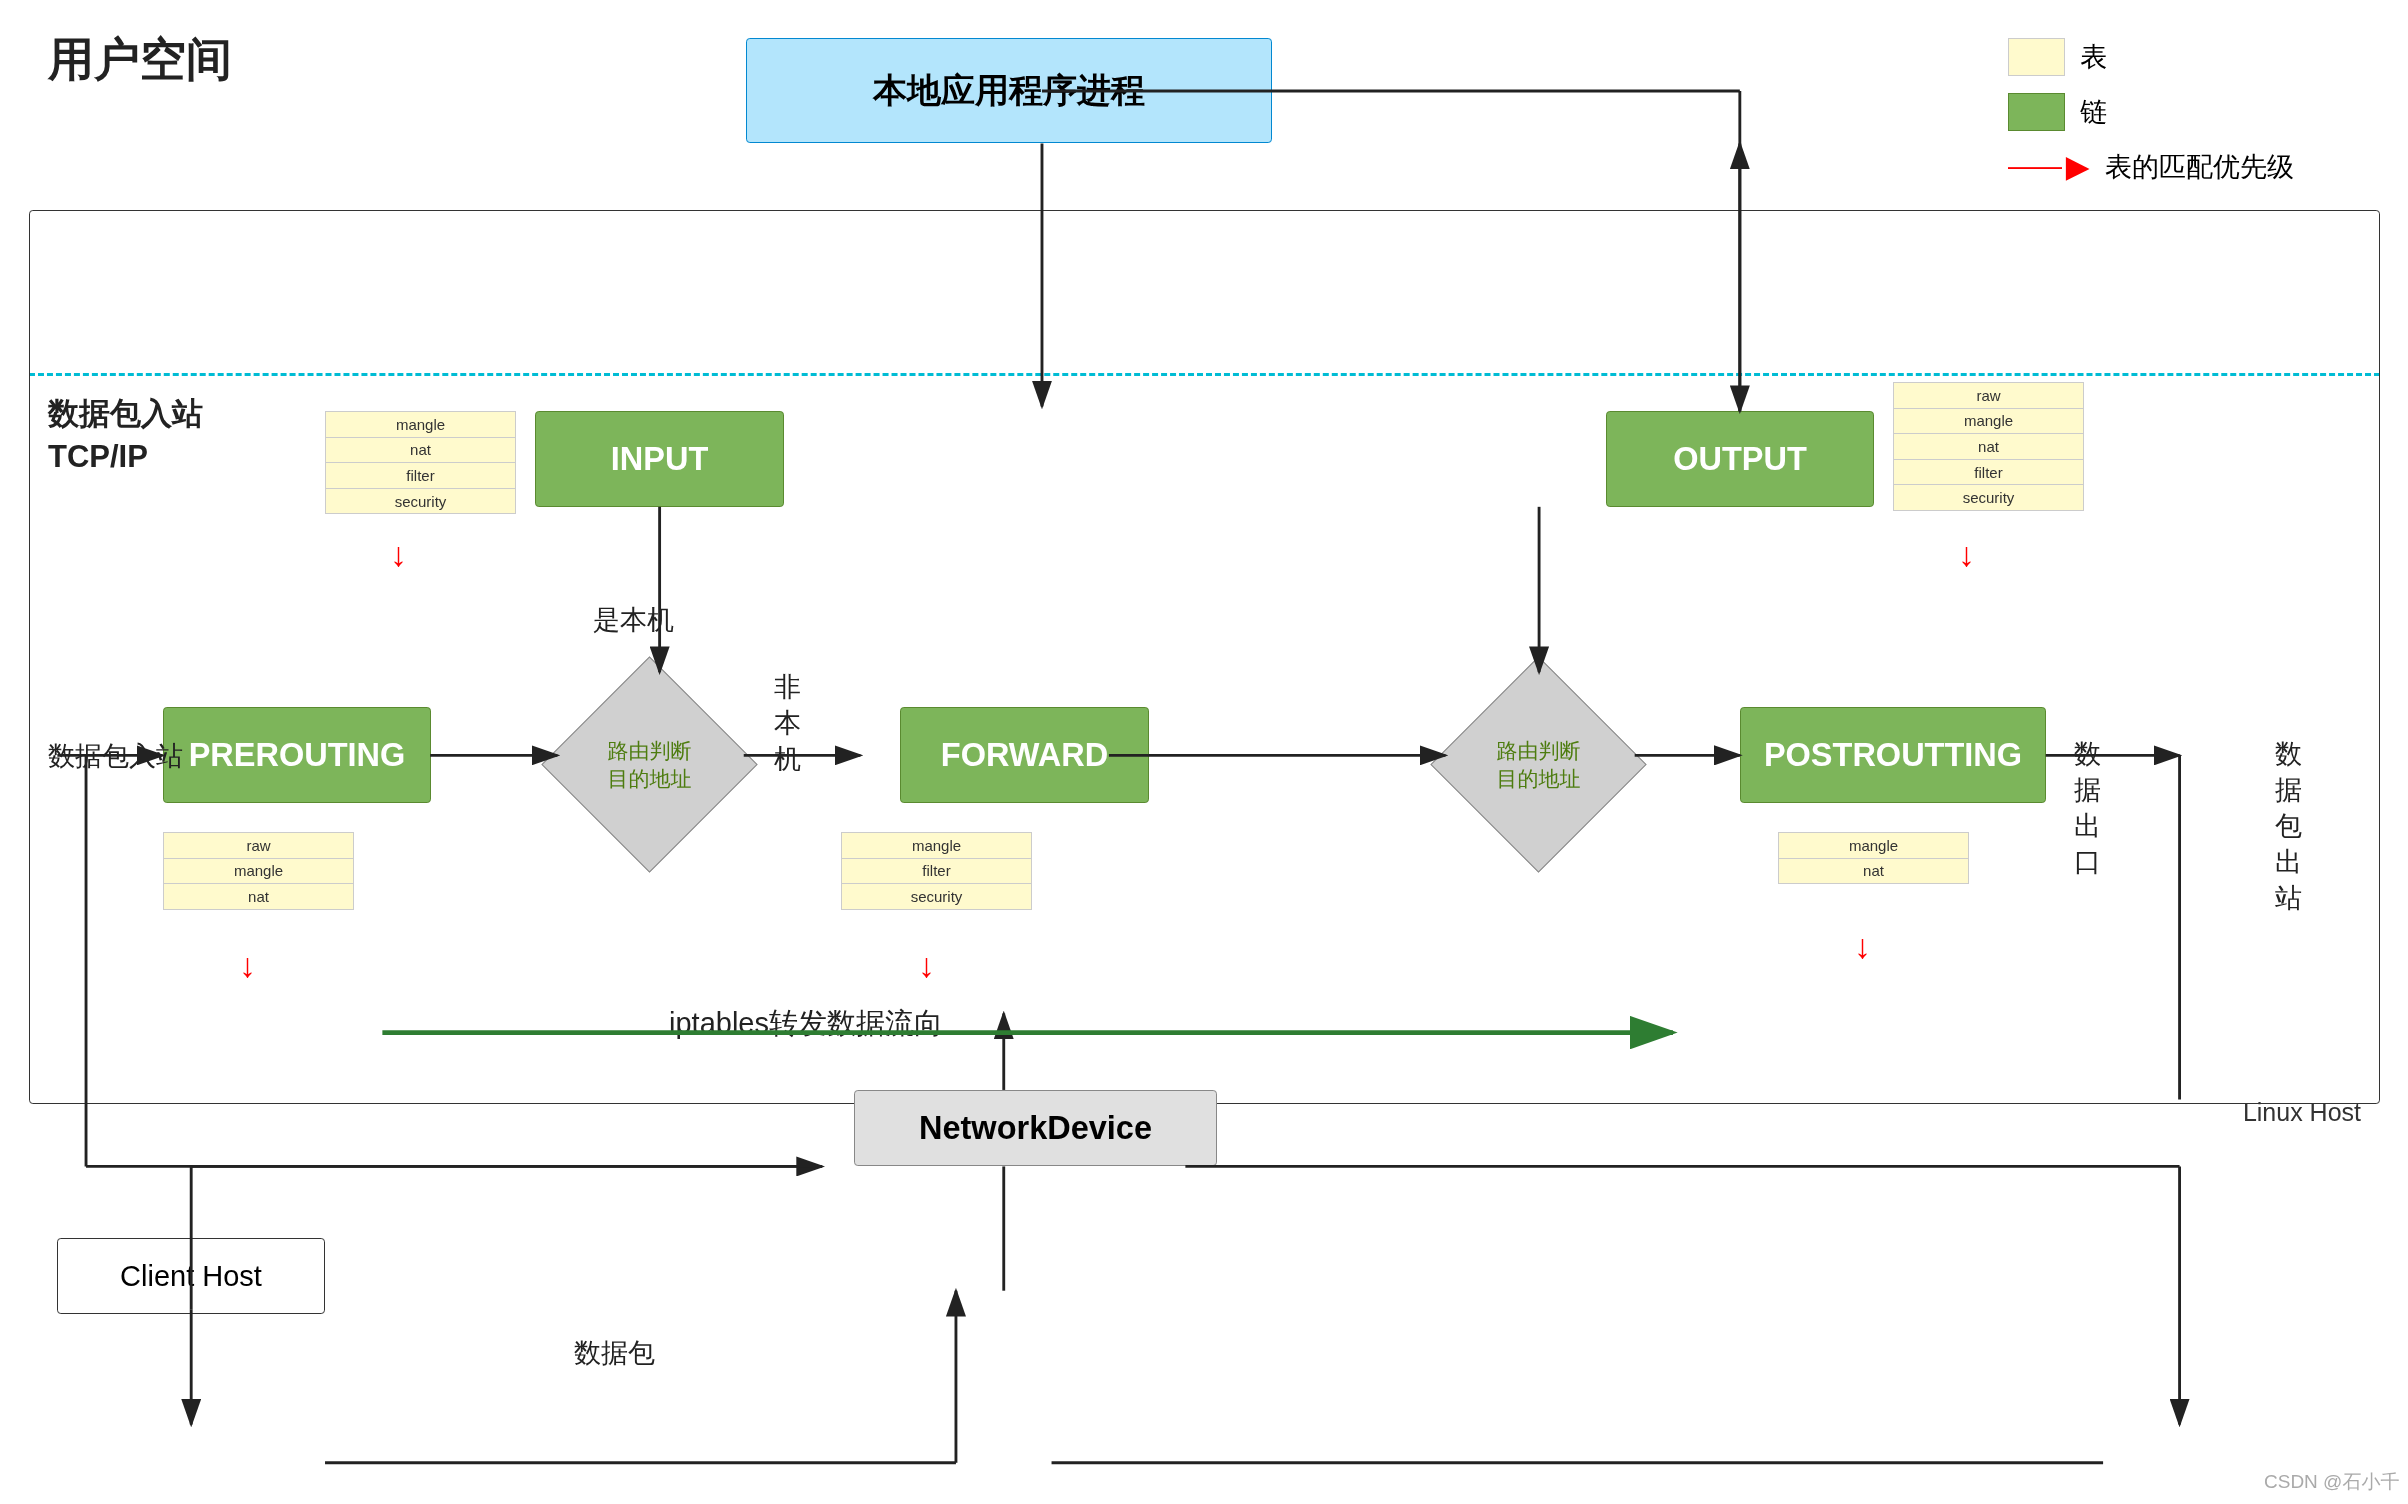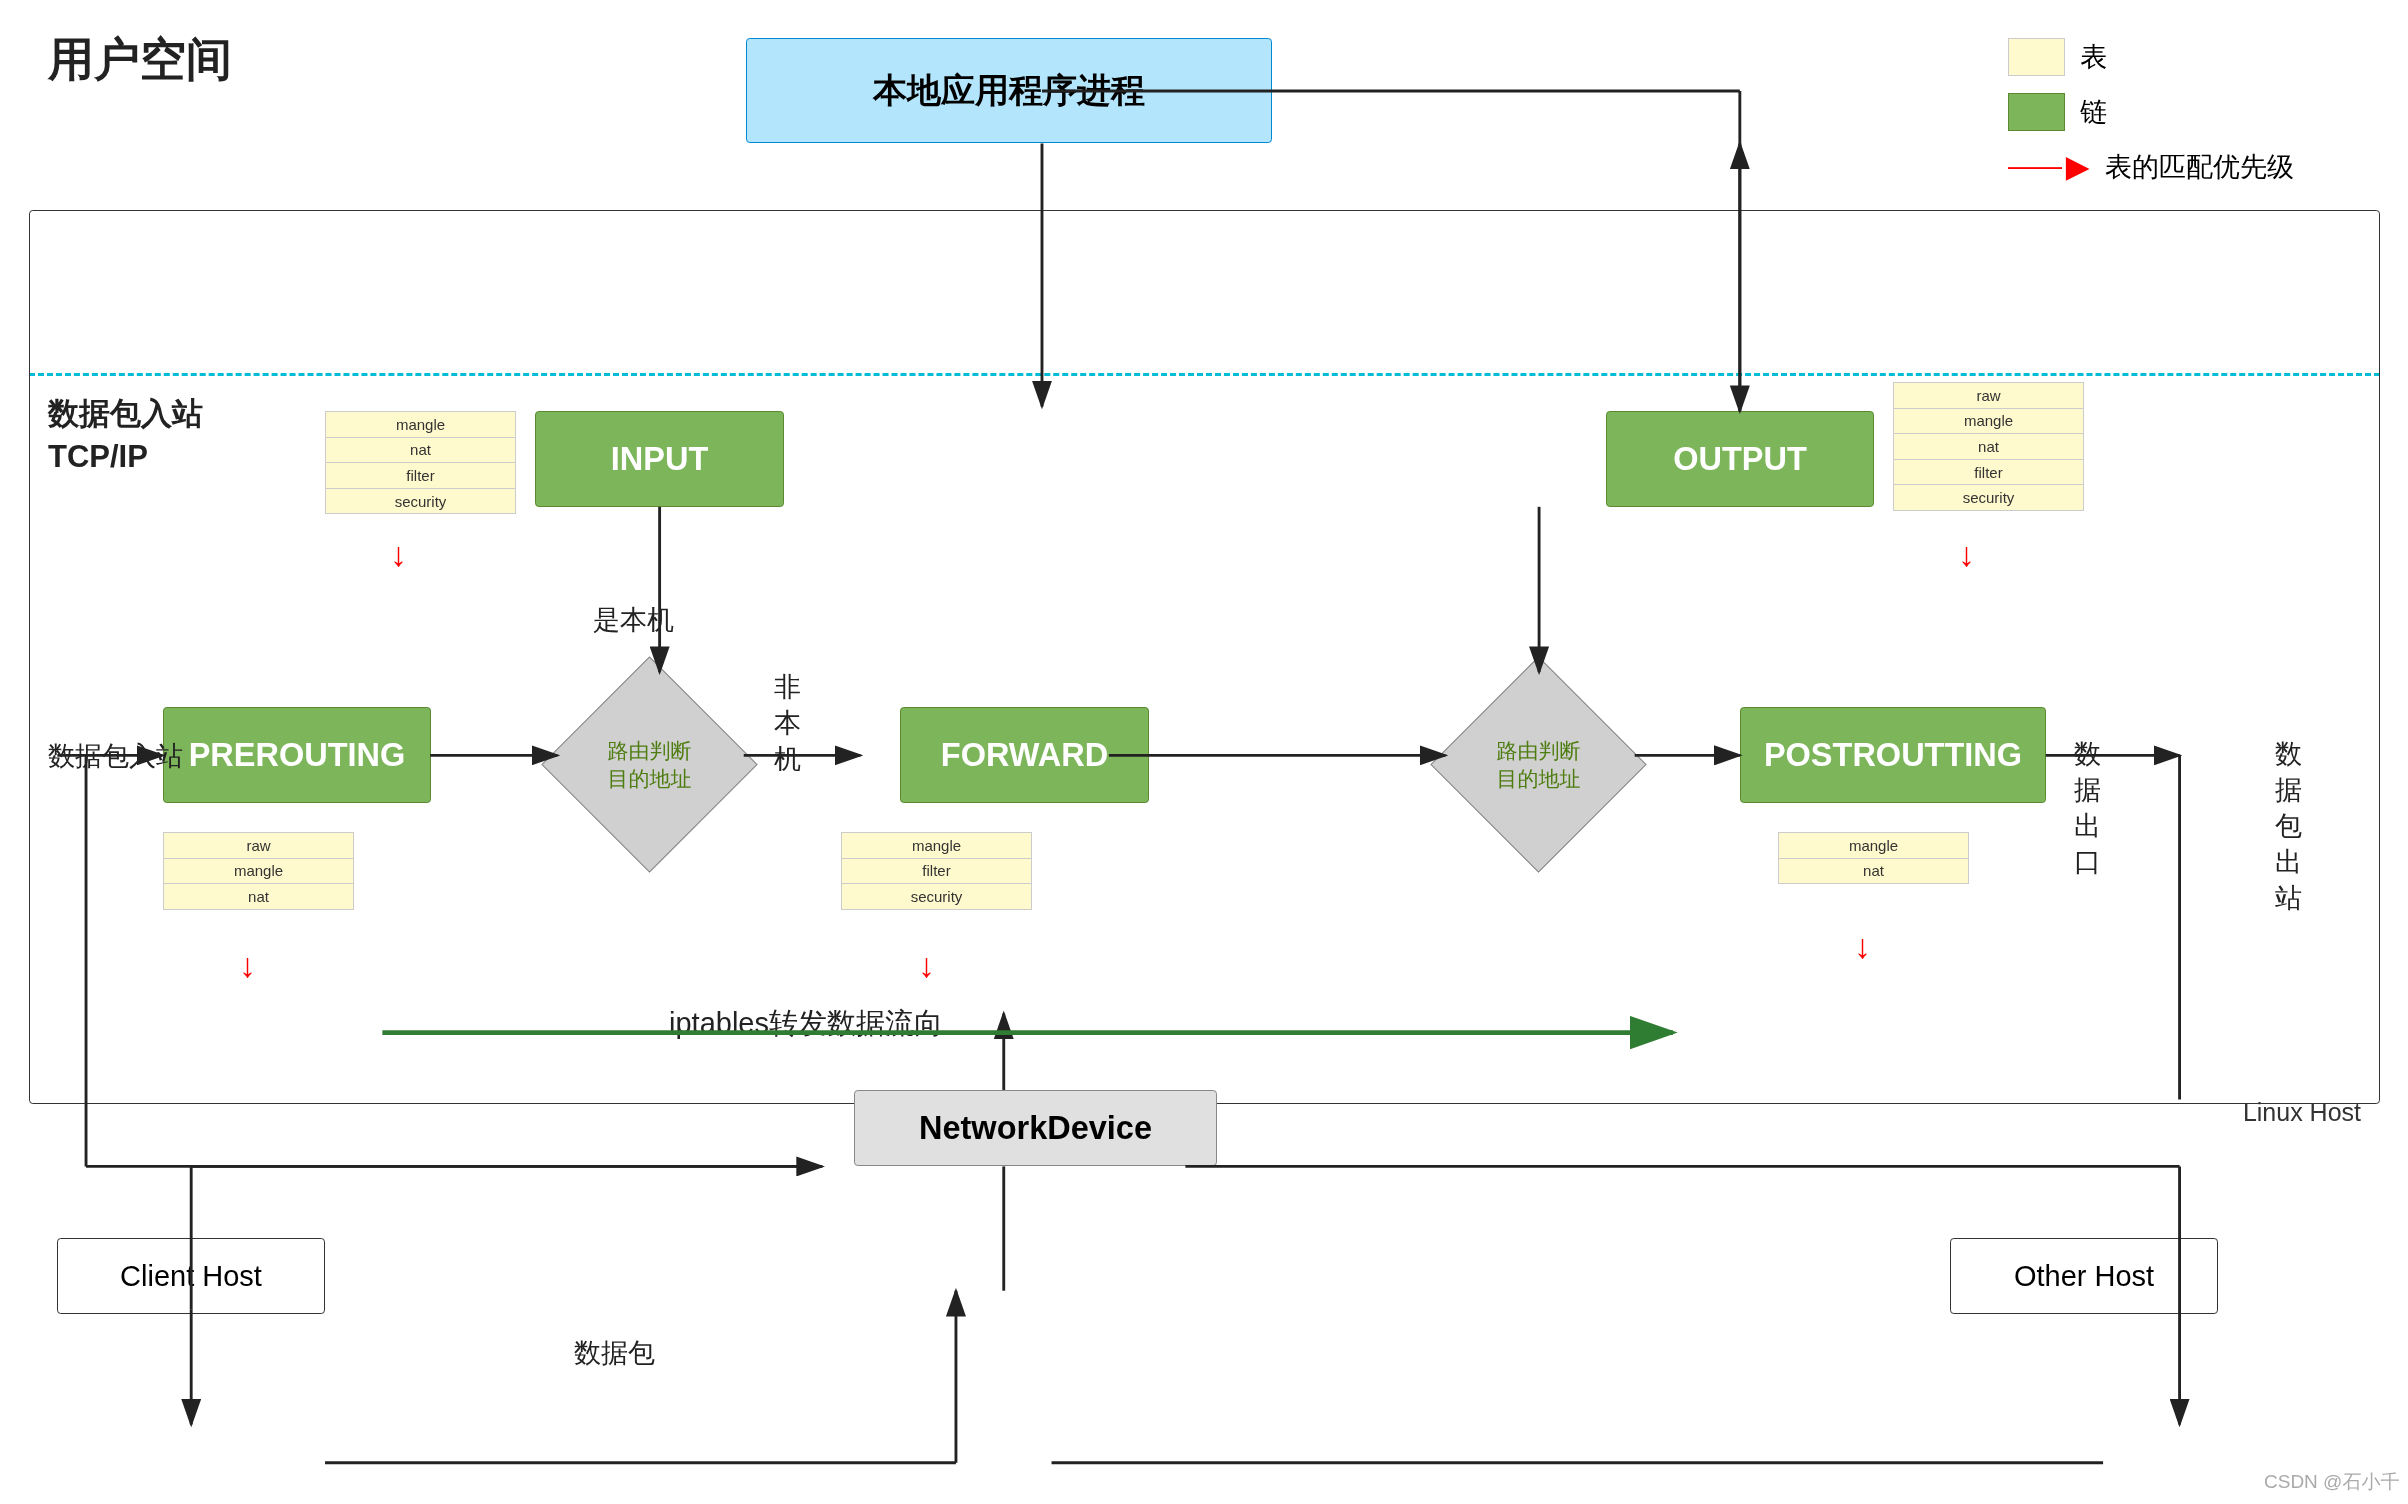--- a/index.html
+++ b/index.html
@@ -370,23 +370,20 @@
   <div class="diag-label" style="top:1004px; left:669px; font-size:29px;">iptables转发数据流向</div>
 
   <div class="network-device" style="top:1090px; left:822px; width:363px; height:76px;">
     <span>NetworkDevice</span>
   </div>
 
   <div class="host-box" style="bottom:191px; left:57px; width:268px; height:76px;">
     <span>Client Host</span>
   </div>
 
-  <div class="host-box" style="bottom:191px; right:191px; width:268px; height:76px;">
-    <span>Other Host</span>
-  </div>
 
   <div style="position:absolute; bottom:378px; right:48px; font-size:25px; color:#333;">Linux Host</div>
 
   <div class="diag-label" style="bottom:134px; left:574px; font-size:27px;">数据包</div>
 
   <div class="watermark">CSDN @石小千</div>
 
   <svg class="arrows-svg" viewBox="0 0 2520 1574" width="2409" height="1505">
     <defs>
       <marker id="arrowBlack" markerWidth="10" markerHeight="7" refX="9" refY="3.5" orient="auto">

